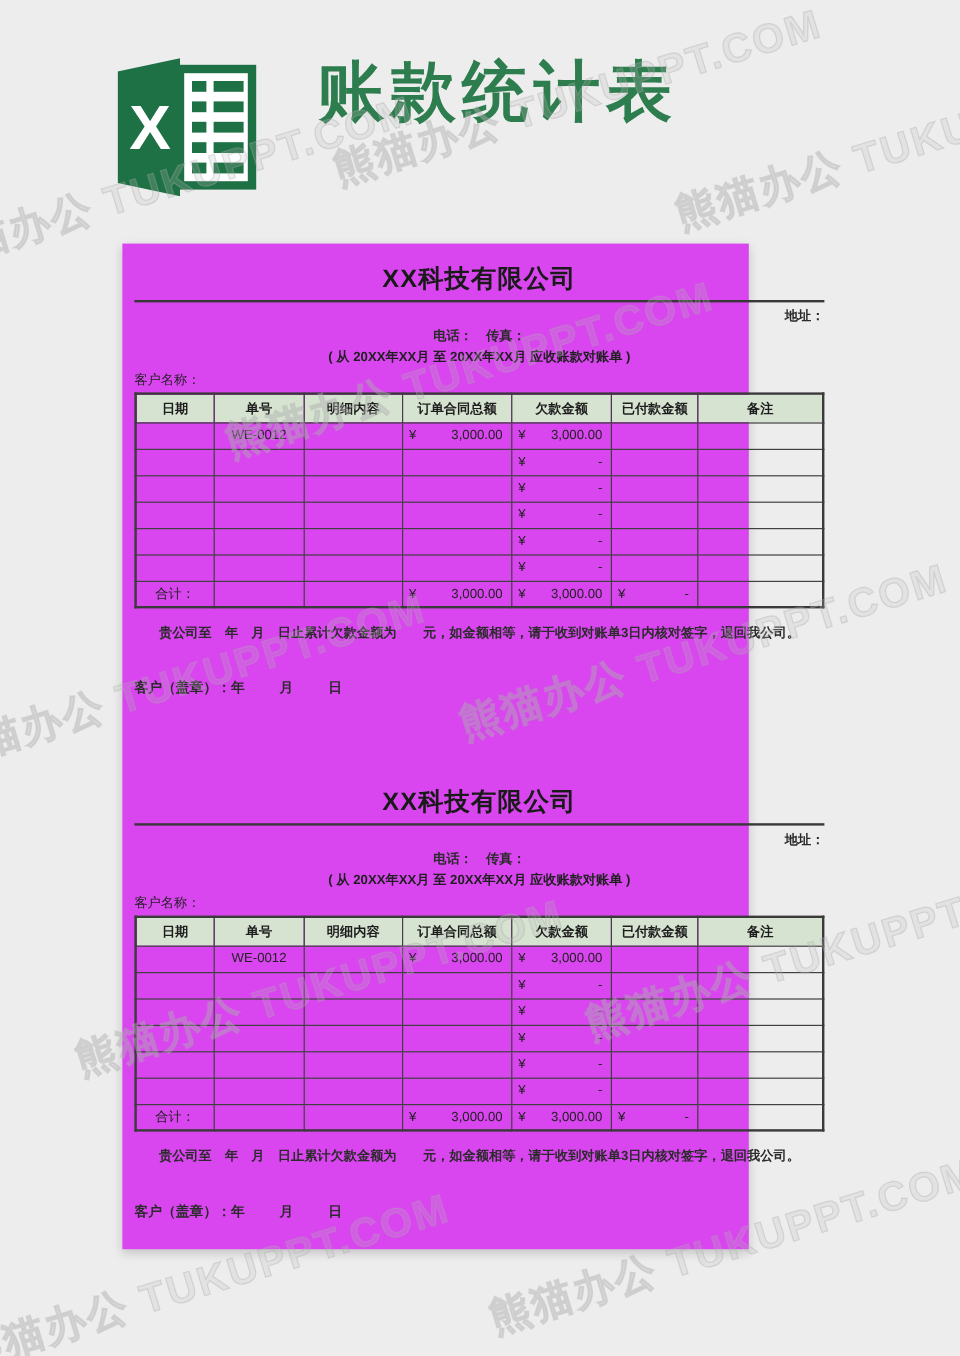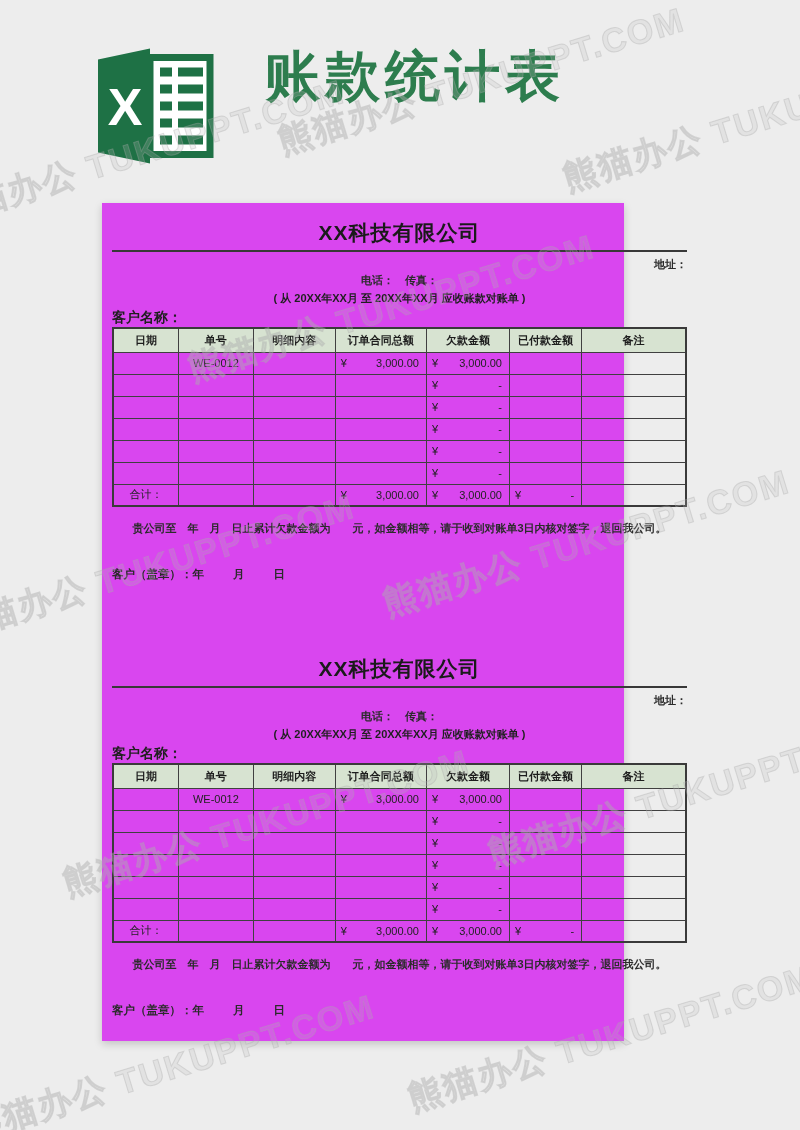--- a/index.html
+++ b/index.html
@@ -30,21 +30,21 @@
   .doc-1{top:0;}
   .doc-2{top:436px;}
   .doc-title{
     margin-top:16px;text-align:center;font-size:21px;line-height:28px;
     font-weight:800;color:#1a1a1a;letter-spacing:1px;
   }
   .doc-rule{margin-top:3px;border-top:2px solid #383838;height:0;}
   .meta{margin-top:4px;text-align:right;font-size:11px;line-height:16px;font-weight:700;color:#2b2b2b;}
   .meta-2{text-align:center;font-size:11px;line-height:16px;font-weight:700;color:#2b2b2b;}
   .period{margin-top:1px;text-align:center;font-size:11px;line-height:18px;font-weight:700;color:#1f1f1f;}
-  .customer{margin-top:2px;text-align:left;font-size:14px;line-height:16px;font-weight:700;color:#1f1f1f;}
+  .customer{margin-top:2px;text-align:left;font-size:11px;line-height:16px;font-weight:400;color:#1f1f1f;}
   
   table.stmt{
     margin-top:2px;width:100%;border-collapse:collapse;table-layout:fixed;
     border:2px solid #3a3a3a;
   }
   table.stmt th,table.stmt td{
     border:1px solid #404040;font-size:11px;padding:0;
     text-align:center;vertical-align:middle;overflow:hidden;white-space:nowrap;
   }
   table.stmt thead tr{height:24px;}

